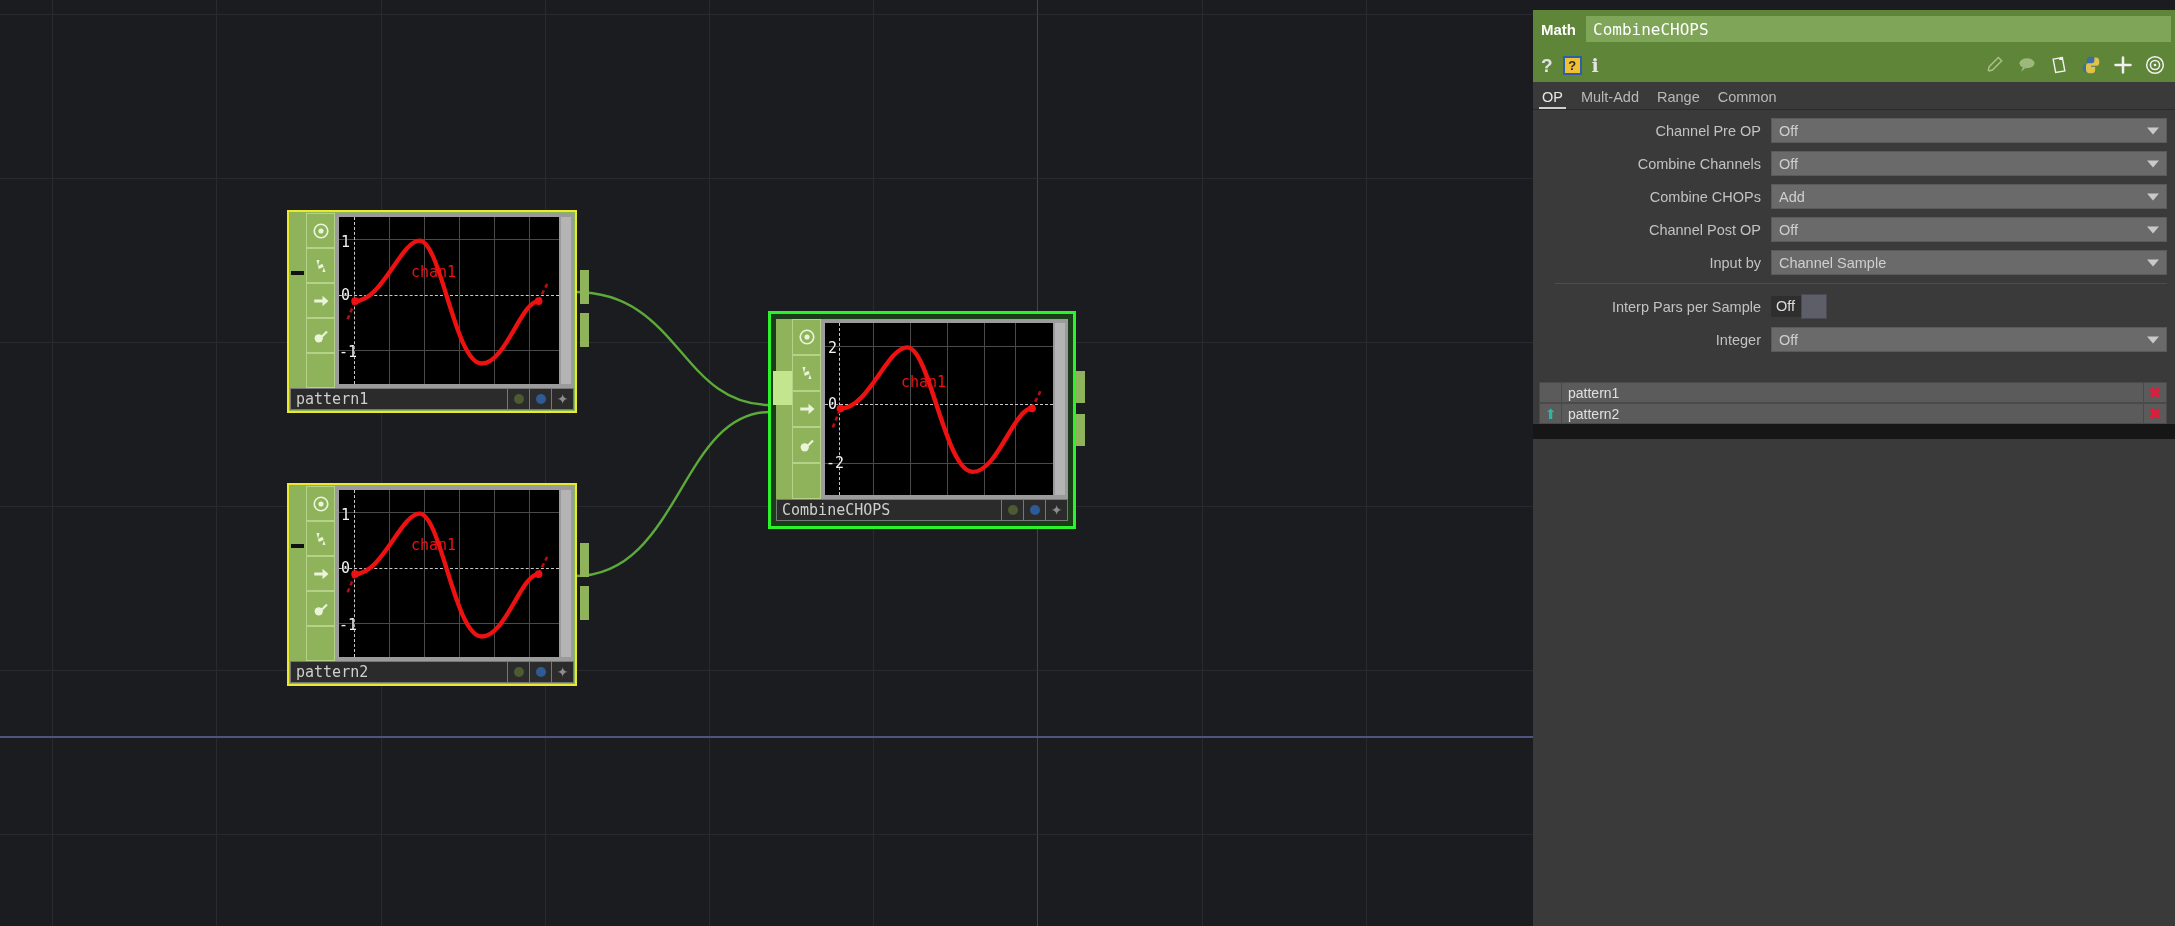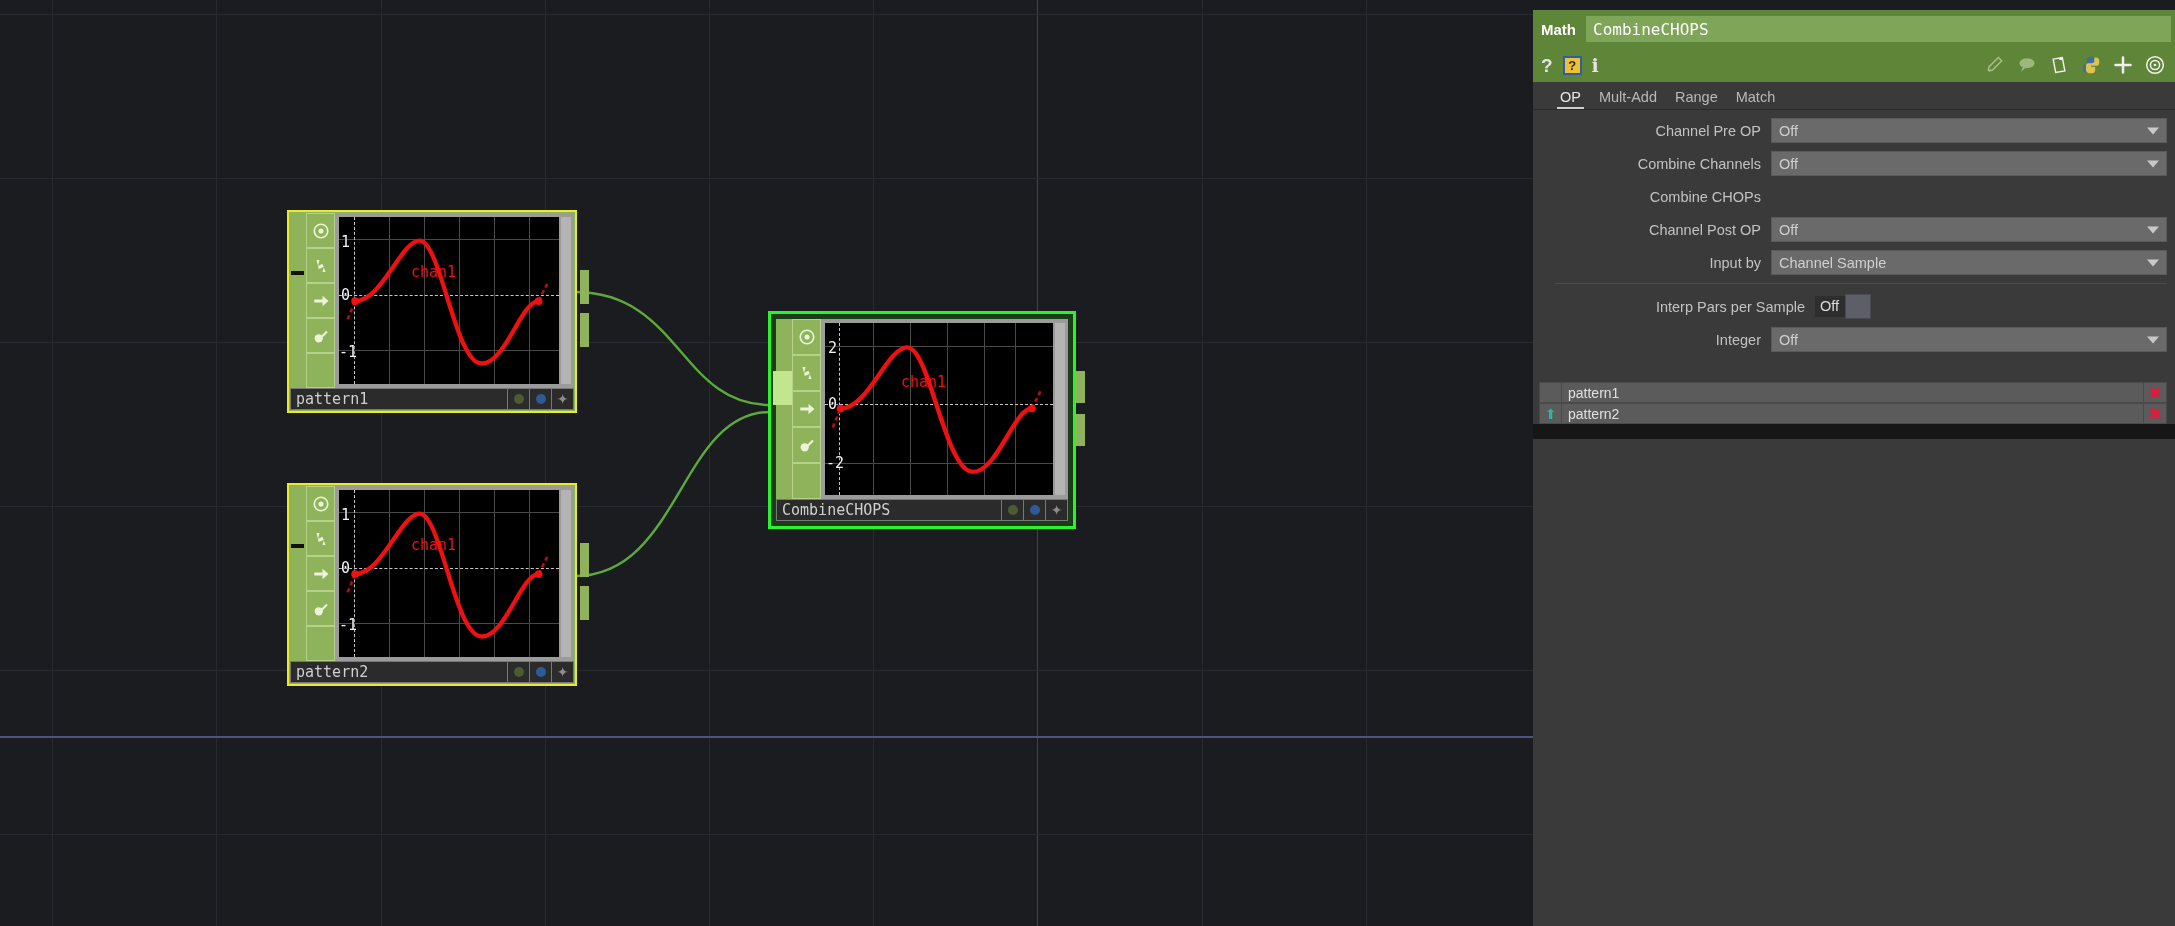--- a/index.html
+++ b/index.html
@@ -237,21 +237,20 @@
     color: #e3e3e3; font-size: 19px; font-weight: bold;
     font-family: "DejaVu Serif", serif; line-height: 1;
   }
   .tool-ic { width: 20px; height: 20px; display: block; }
 
   .par-tabs {
     height: 28px;
     background: #3a3a3a;
     display: flex;
     align-items: flex-end;
-    padding-left: 18px;
     border-bottom: 1px solid #2a2a2a;
   }
   .par-tab {
     color: #b9b9b9;
     font-size: 14.5px;
     padding: 0 9px 4px 9px;
     position: relative;
   }
   .par-tab.active { color: #e6e6e6; }
   .par-tab.active::after {
@@ -301,21 +300,21 @@
     width: 0; height: 0;
     border-left: 6px solid transparent;
     border-right: 6px solid transparent;
     border-top: 7px solid #c9c9c9;
   }
   .par-sep {
     height: 1px;
     background: #4d4d4d;
     margin: 4px 8px 10px 22px;
   }
-  .par-toggle-row { display: flex; align-items: center; height: 25px; margin-bottom: 8px; padding-left: 44px; }
+  .par-toggle-row { display: flex; align-items: center; height: 25px; margin-bottom: 8px; }
   .toggle-text {
     background: #2e2e2e;
     color: #dcdcdc;
     font-size: 14.5px;
     padding: 3px 6px 4px 5px;
     line-height: 1;
   }
   .toggle-box {
     width: 26px; height: 25px;
     background: #5e5e68;
@@ -658,21 +657,21 @@
               <circle cx="12" cy="12" r="1.6" fill="#f0f0f0"></circle>
             </svg>
         </span>
       </div>
     </div>
 
     <div class="par-tabs">
       <div class="par-tab active">OP</div>
       <div class="par-tab">Mult-Add</div>
       <div class="par-tab">Range</div>
-      <div class="par-tab">Match</div>
+      <div class="par-tab">Common</div>
     </div>
 
     <div class="par-body">
 
       <div class="par-row">
         <div class="par-label">Channel Pre OP</div>
         <div class="par-menu">
           <span>Off</span>
           <span class="caret"></span>
         </div>
@@ -681,20 +680,24 @@
       <div class="par-row">
         <div class="par-label">Combine Channels</div>
         <div class="par-menu">
           <span>Off</span>
           <span class="caret"></span>
         </div>
       </div>
 
       <div class="par-row">
         <div class="par-label">Combine CHOPs</div>
+        <div class="par-menu">
+          <span>Add</span>
+          <span class="caret"></span>
+        </div>
       </div>
 
       <div class="par-row">
         <div class="par-label">Channel Post OP</div>
         <div class="par-menu">
           <span>Off</span>
           <span class="caret"></span>
         </div>
       </div>
 

